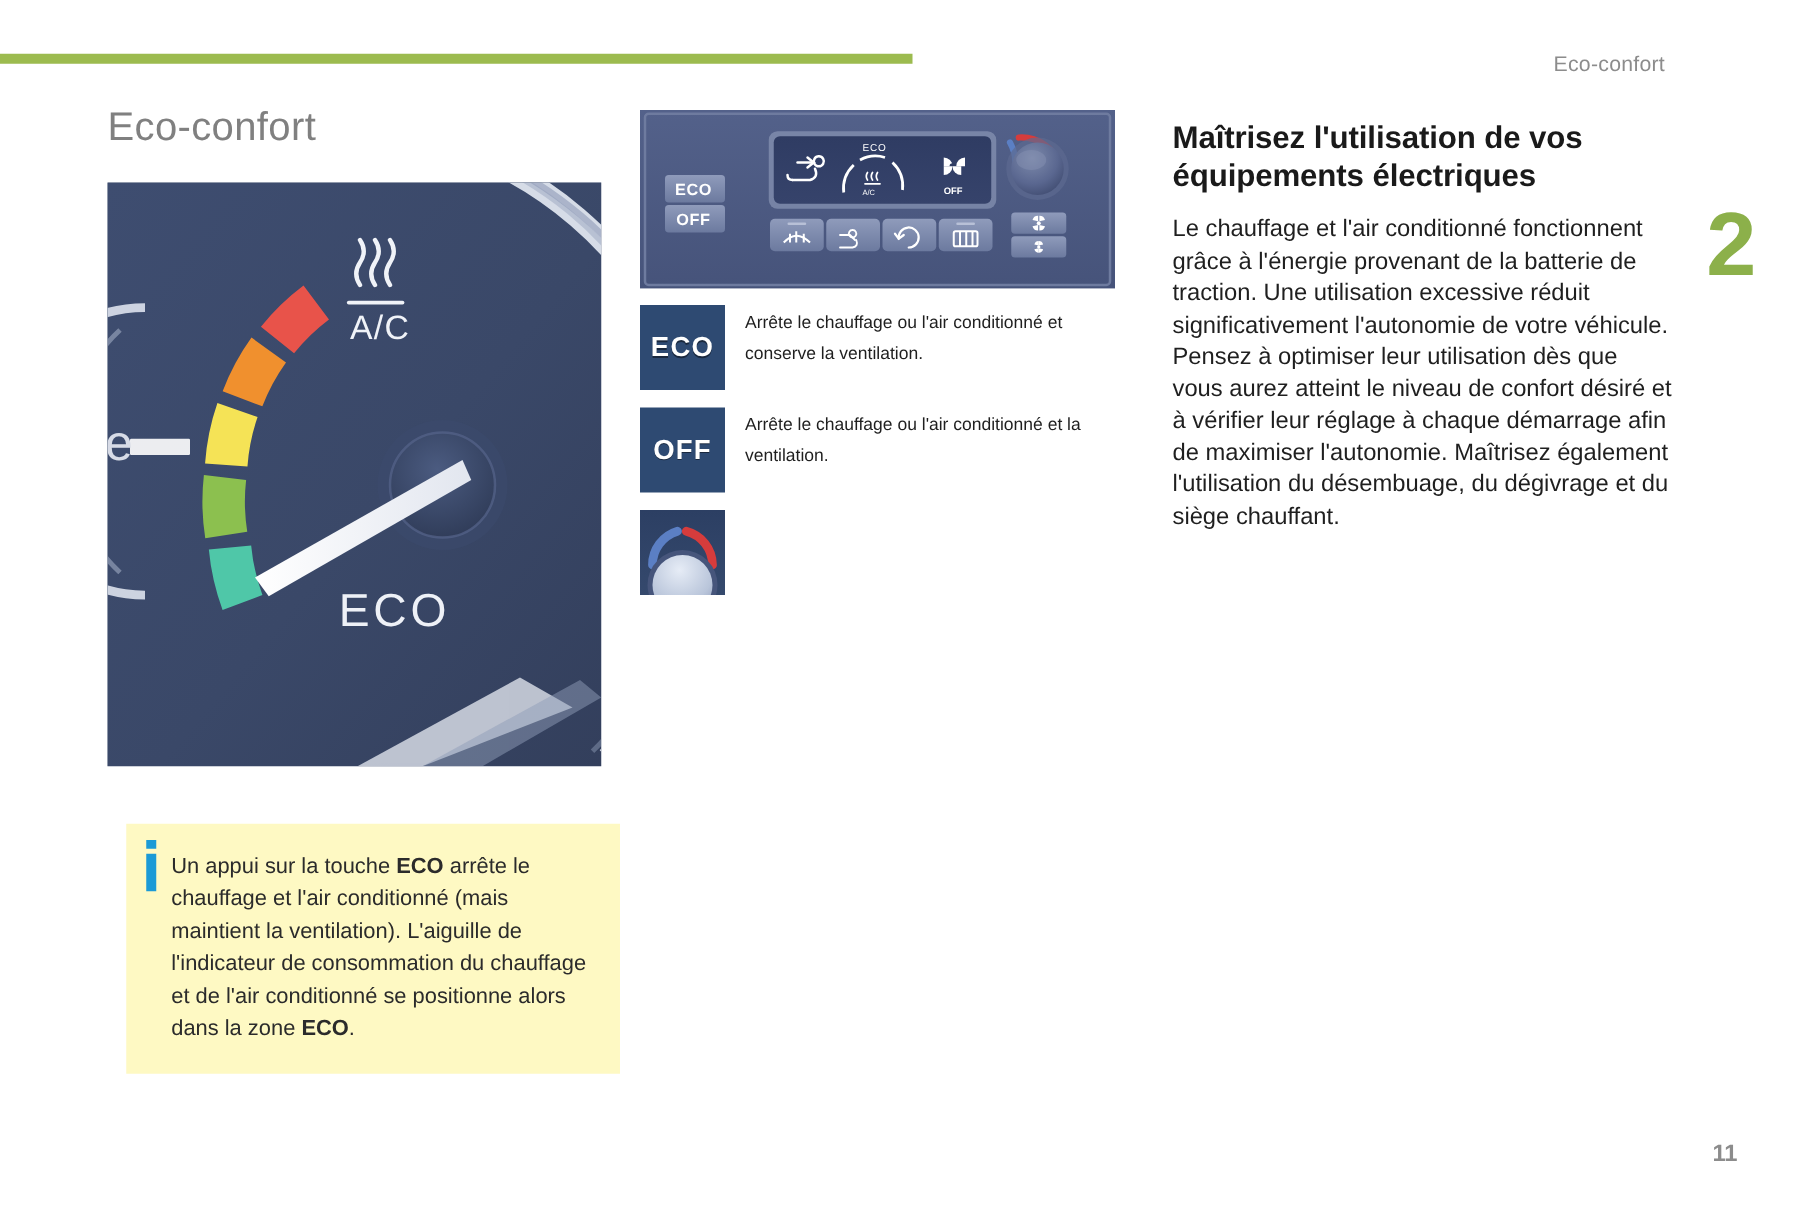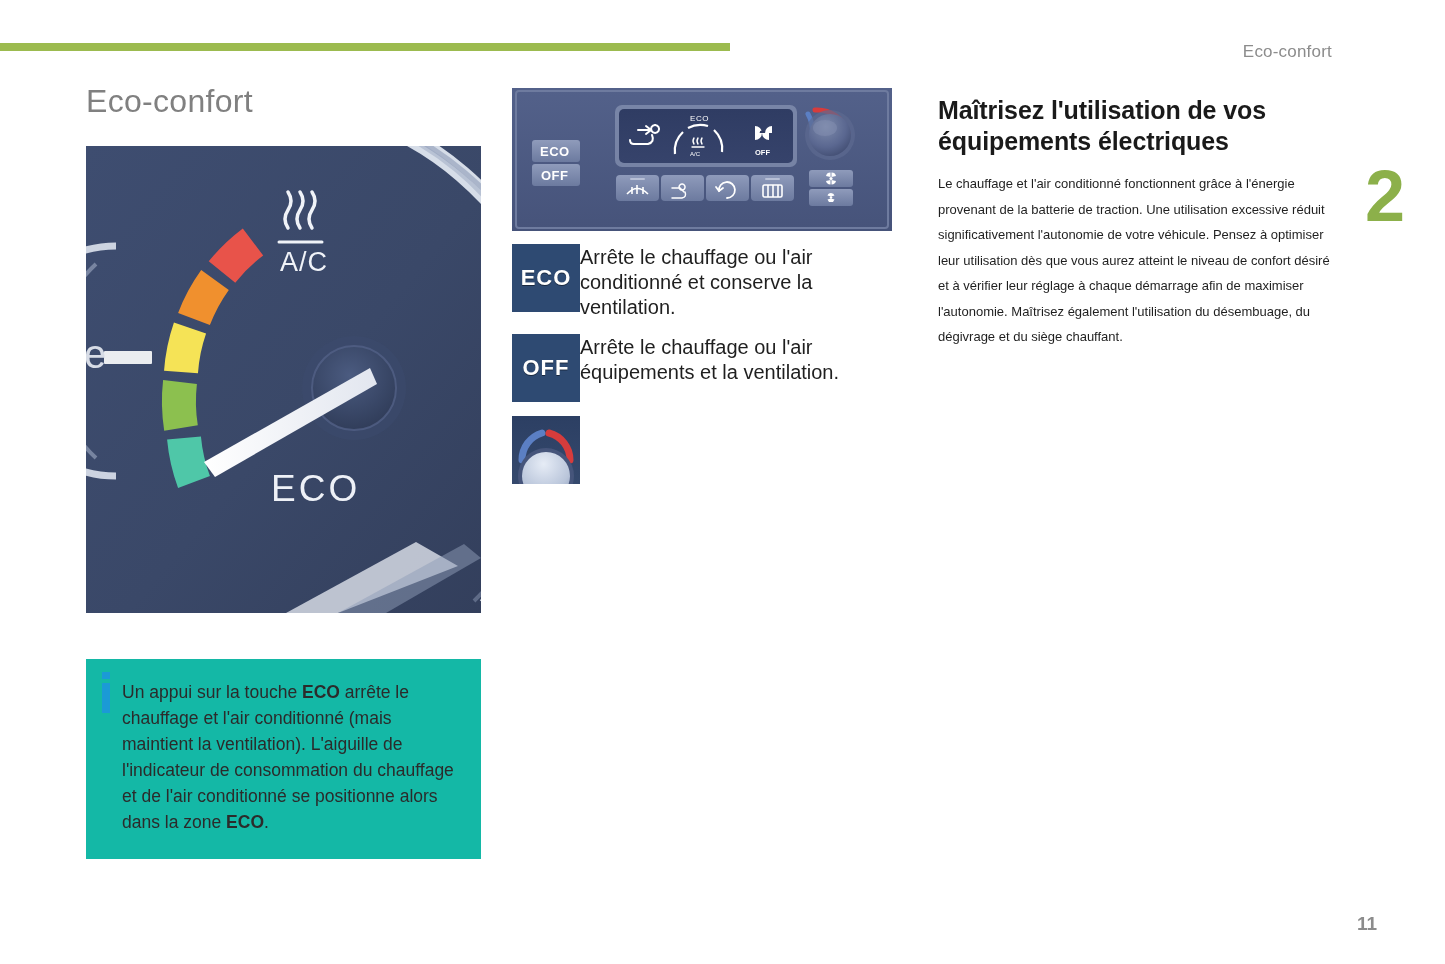--- a/index.html
+++ b/index.html
@@ -40,21 +40,21 @@
     top: 160px;
     font-size: 72px;
     font-weight: bold;
     color: #8cb04a;
     line-height: 1;
   }
 
   
   .page-number {
     position: absolute;
-    right: 68px;
+    right: 55px;
     top: 913px;
     font-size: 19px;
     font-weight: bold;
     color: #8c8c8c;
   }
 
   
   .page-title {
     position: absolute;
     left: 86px;
@@ -72,24 +72,24 @@
     height: 467px;
     background: #3c4a६e;
     background: #3b4a6b;
     overflow: hidden;
   }
   .gauge-svg { display:block; width:100%; height:100%; }
 
   
   .info-box {
     position: absolute;
-    left: 86px;
+    left: 101px;
     top: 659px;
     width: 395px;
-    background: #14b8a6;
+    background: #fef9c3;
     box-sizing: border-box;
     padding: 20px 26px 24px 36px;
   }
   .info-icon {
     position: absolute;
     left: 16px;
     top: 24px;
     width: 8px;
     height: 30px;
     background: #1b9ad6;
@@ -145,21 +145,22 @@
   }
   .legend-swatch-label {
     color: #ffffff;
     font-size: 22px;
     font-weight: bold;
     letter-spacing: 1px;
     text-shadow: 0 1px 0 rgba(0,0,0,0.45);
   }
   .legend-swatch svg { display: block; width: 68px; height: 68px; }
   .legend-text {
-    font-size: 20px;
+    margin-left: 16px;
+    font-size: 14px;
     line-height: 25px;
     color: #1f1f1f;
     padding-top: 1px;
   }
   .legend-text b { font-weight: bold; }
 
   
   .right-col {
     position: absolute;
     left: 938px;
@@ -168,21 +169,21 @@
   }
   .right-heading {
     font-size: 25px;
     font-weight: bold;
     line-height: 31px;
     color: #1a1a1a;
     margin: 12px 0 14px 0;
     letter-spacing: -0.1px;
   }
   .right-body {
-    font-size: 13px;
+    font-size: 19px;
     line-height: 25.5px;
     color: #1f1f1f;
     margin: 0;
   }
 </style>
 </head>
 <body>
 
 <div class="green-rule"></div>
 <div class="running-head">Eco-confort</div>
@@ -412,21 +413,21 @@
     <div class="legend-swatch">
       <span class="legend-swatch-label">ECO</span>
     </div>
     <div class="legend-text">Arrête le chauffage ou l'air conditionné et conserve la ventilation.</div>
   </div>
 
   <div class="legend-row">
     <div class="legend-swatch">
       <span class="legend-swatch-label">OFF</span>
     </div>
-    <div class="legend-text">Arrête le chauffage ou l'air équipements et la ventilation.</div>
+    <div class="legend-text">Arrête le chauffage ou l'air conditionné et la ventilation.</div>
   </div>
 
   <div class="legend-row">
     <div class="legend-swatch">
       <svg viewBox="0 0 68 68" xmlns="http://www.w3.org/2000/svg">
         <defs>
           <linearGradient id="knobSwBg" x1="0" y1="0" x2="0" y2="1">
             <stop offset="0%" stop-color="#2c3f63"></stop>
             <stop offset="100%" stop-color="#35496d"></stop>
           </linearGradient>

